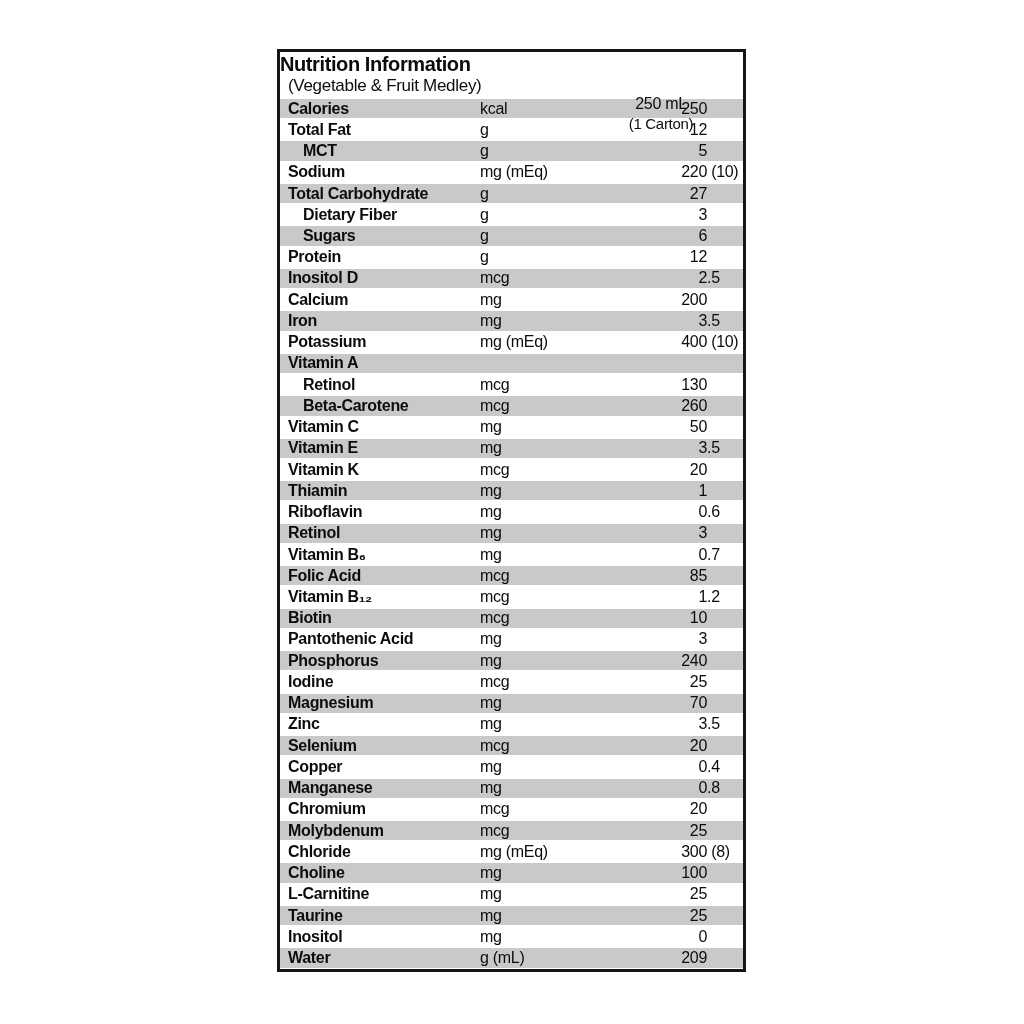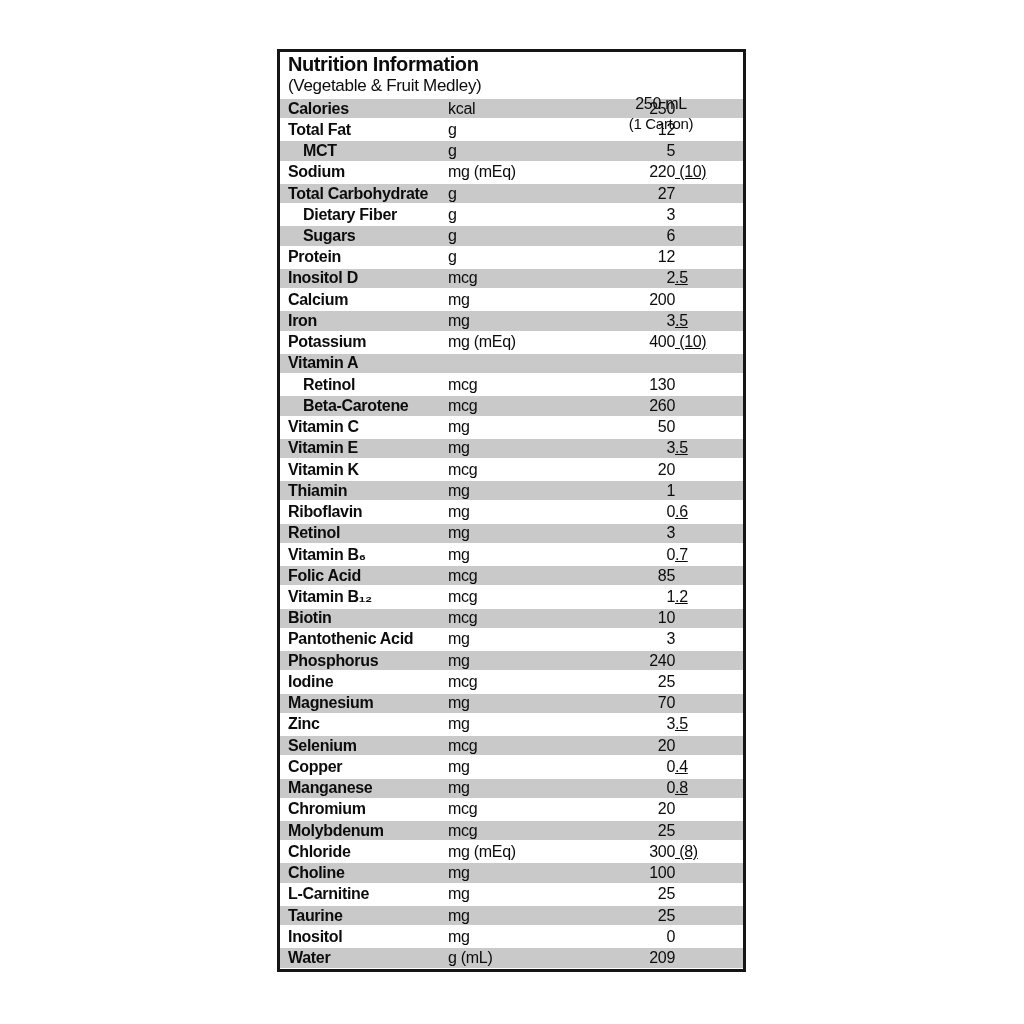--- a/index.html
+++ b/index.html
@@ -15,21 +15,21 @@
     position:relative;
     -webkit-font-smoothing:antialiased;
   }
   .panel{
     position:absolute;left:277px;top:49px;width:469px;height:923px;
     box-sizing:border-box;border:3px solid var(--border);background:#fff;
     overflow:hidden;
   }
   .header{position:relative;height:46px;}
   .title{
-    position:absolute;left:8px;top:1px;
+    position:absolute;left:0;top:1px;
     font-size:20px;font-weight:bold;letter-spacing:-0.4px;white-space:nowrap;
   }
   .subtitle{
     position:absolute;left:8px;top:24px;
     font-size:17px;letter-spacing:-0.3px;white-space:nowrap;
   }
   .header-right{
     position:absolute;left:281px;top:3px;width:200px;text-align:center;
   }
   .serving{font-size:16px;letter-spacing:-0.3px;line-height:21px;margin-top:38px;}
@@ -37,27 +37,27 @@
   .rows{display:block;}
   .row{
     display:flex;align-items:center;height:21.24px;
     font-size:16px;letter-spacing:-0.3px;line-height:1;
   }
   .row.shaded{
     background:var(--band);
     box-shadow:inset 0 1px 0 0 #fff, inset 0 -1px 0 0 #fff;
   }
   .c-label{
-    width:168px;padding-left:8px;box-sizing:border-box;
+    width:200px;padding-left:8px;box-sizing:border-box;
     font-weight:bold;white-space:nowrap;overflow:visible;
   }
   .row.indent .c-label{padding-left:23px;}
   .c-unit{width:130px;white-space:nowrap;}
   .c-val{width:97px;text-align:right;white-space:pre;}
-  .c-suf{width:36px;white-space:pre;text-decoration:underline;}
+  .c-suf{width:36px;white-space:pre;}
 </style>
 </head>
 <body>
 
 <div class="panel">
   <div class="header">
     <div class="title">Nutrition Information</div>
     <div class="subtitle">(Vegetable &amp; Fruit Medley)</div>
     <div class="header-right">
       <div class="serving">250 mL</div>

